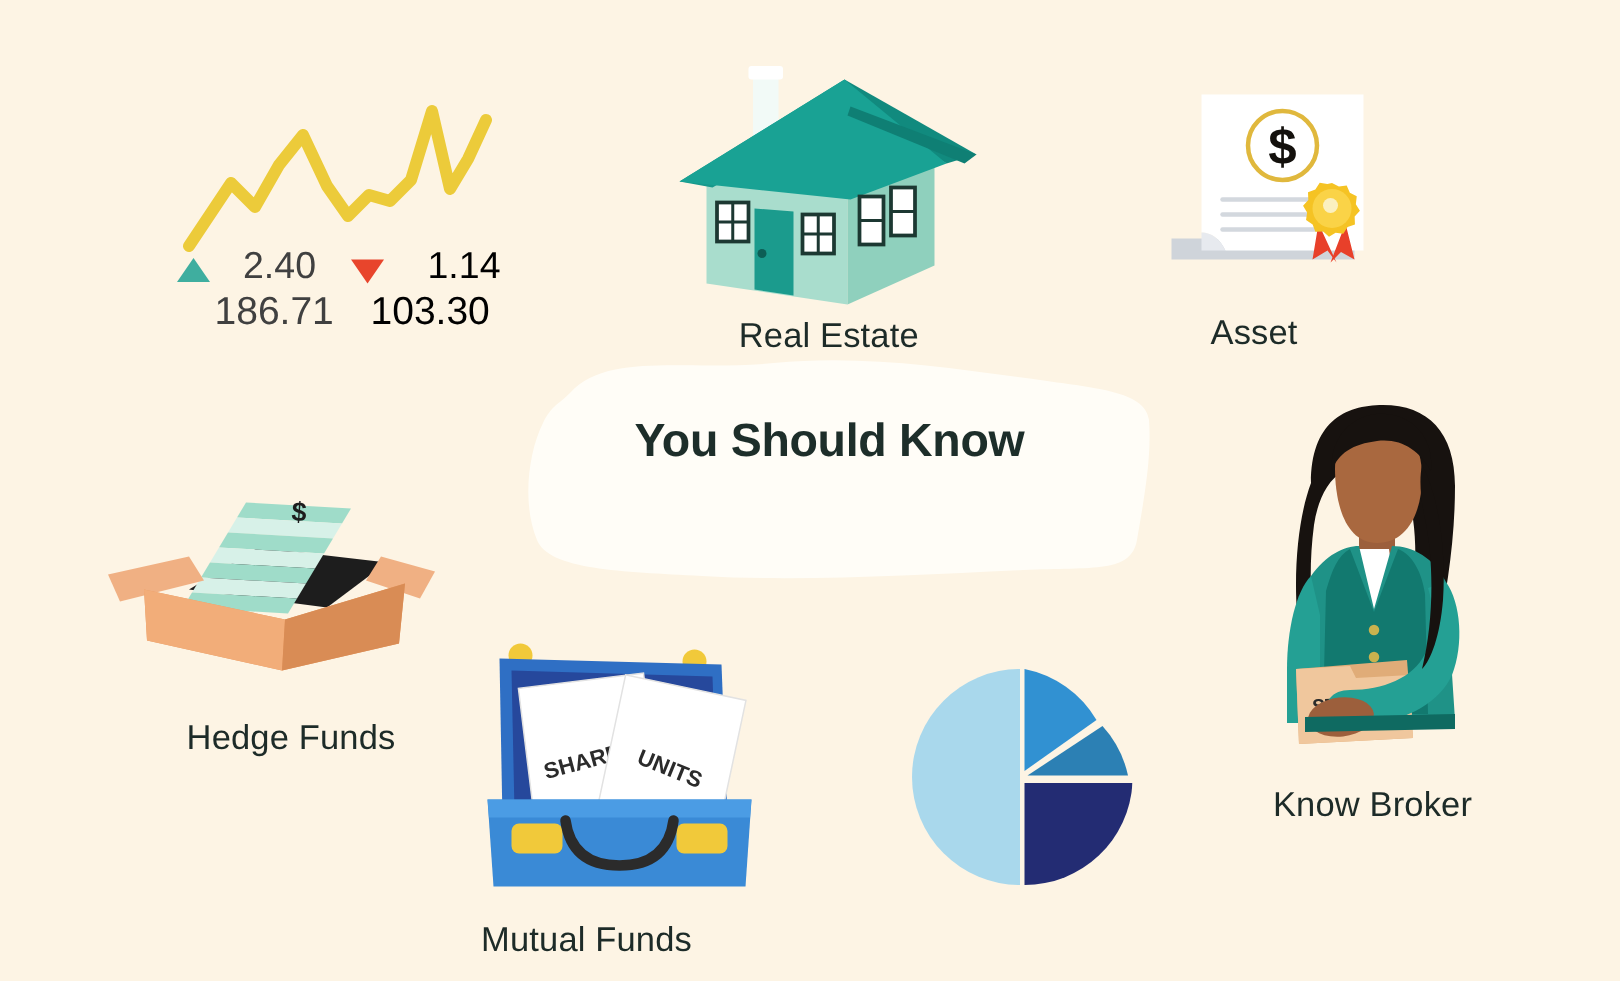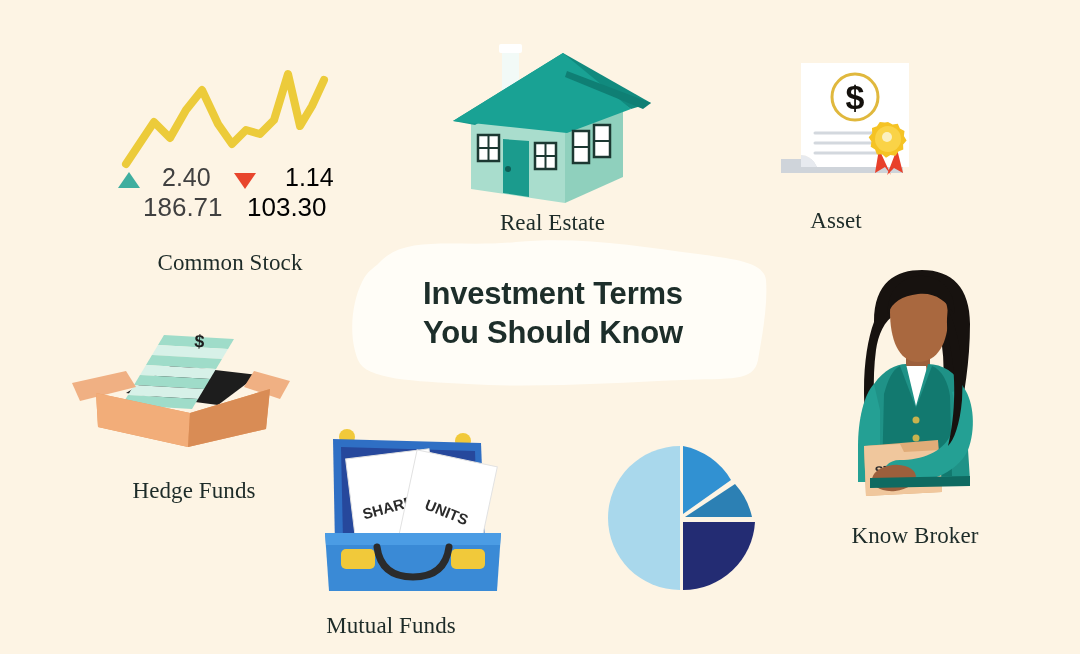--- a/index.html
+++ b/index.html
@@ -20,21 +20,20 @@
   }
   .item { position: absolute; }
   .label {
     position: absolute;
     color: #1d2b28;
     font-size: 23px;
     font-weight: 400;
     letter-spacing: 0.1px;
     white-space: nowrap;
     text-align: center;
-    font-family: Liberation Serif, serif;
   }
 
   
   #banner-wrap {
     position: absolute;
     left: 338px;
     top: 228px;
     width: 430px;
     height: 170px;
   }
@@ -97,21 +96,20 @@
 
     <span class="tri tri-up" style="position:absolute; left:8px; top:9px;"></span>
     <span class="num-up" style="position:absolute; left:52px; top:0px;">2.40</span>
 
     <span class="tri tri-down" style="position:absolute; left:124px; top:10px;"></span>
     <span class="num-down" style="position:absolute; left:175px; top:0px;">1.14</span>
     <span class="num-up num-big" style="position:absolute; left:33px; top:29px;">186.71</span>
     <span class="num-down num-big" style="position:absolute; left:137px; top:29px;">103.30</span>
   </div>
 
-  <div class="label" style="left:145px; top:250px; width:170px;">Common Stock</div>
 
   <div class="item" style="left:445px; top:35px; width:215px; height:170px;">
     <svg width="215" height="170" viewBox="0 0 215 170">
 
       <rect x="57" y="14" width="17" height="48" fill="#f2faf7"></rect>
       <rect x="54" y="9" width="23" height="9" rx="2" fill="#ffffff"></rect>
 
       <path d="M26 82 L26 154 L120 168 L120 94 Z" fill="#a9ddcd"></path>
 
       <path d="M120 94 L120 168 L178 142 L178 70 Z" fill="#8fd0bd"></path>
@@ -177,21 +175,20 @@
   <div class="label" style="left:780px; top:208px; width:112px;">Asset</div>
 
   <div id="banner-wrap">
     <svg id="banner-shape" width="430" height="170" viewBox="0 0 430 170" preserveAspectRatio="none">
       <path d="M42,34 C68,6 120,20 178,14 C240,8 300,18 360,26
                C396,31 426,34 428,52 C430,78 424,108 420,132
                C416,154 392,150 344,152 C276,155 196,160 130,156
                C76,153 28,152 20,132 C10,108 14,74 24,54 C30,42 34,42 42,34 Z" fill="#fffdf7"></path>
     </svg>
     <div id="banner-title">
-      <span>Investment Terms</span>
       <span class="line2">You Should Know</span>
     </div>
   </div>
 
   <div class="item" style="left:68px; top:325px; width:230px; height:125px;">
     <svg width="230" height="125" viewBox="0 0 230 125">
 
       <path d="M58 68 L104 40 L190 50 L150 80 Z" fill="#1d1d1d"></path>
 
       <g>

